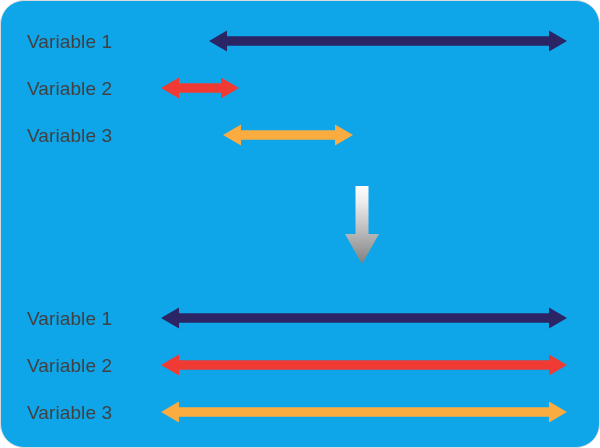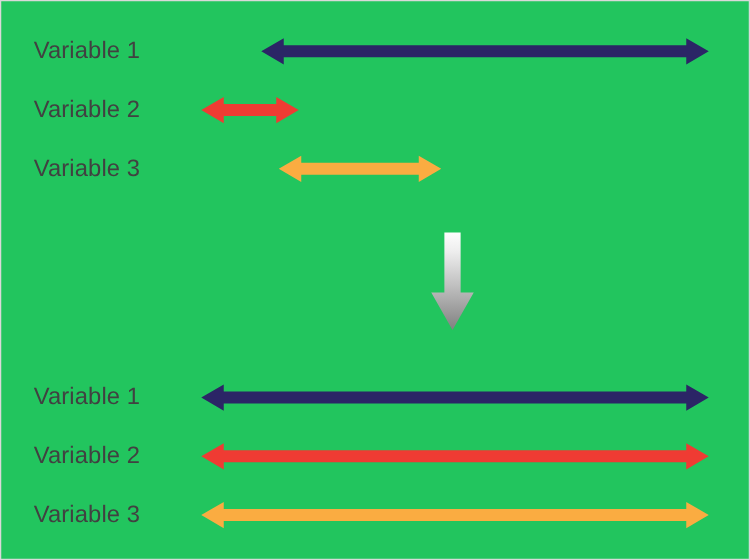--- a/index.html
+++ b/index.html
@@ -42,21 +42,21 @@
     top: 0;
     width: 600px;
     height: 448px;
     pointer-events: none;
   }
   .group-layer > * { pointer-events: auto; }
 </style>
 </head>
 <body>
 
-<div id="canvas" style="background: #22c55e; border-color: rgb(217, 217, 217);">
+<div id="canvas" style="background: #0ea5e9; border-color: rgb(217, 217, 217); border-radius: 24px;">
 
   <svg class="diagram-svg" viewBox="0 0 600 448" xmlns="http://www.w3.org/2000/svg">
     <defs>
       <linearGradient id="grayGrad" x1="0" y1="0" x2="0" y2="1">
         <stop offset="0%" stop-color="#fdfdfd"></stop>
         <stop offset="20%" stop-color="#ededed"></stop>
         <stop offset="55%" stop-color="#bfbfbf"></stop>
         <stop offset="100%" stop-color="#808080"></stop>
       </linearGradient>
     </defs>

